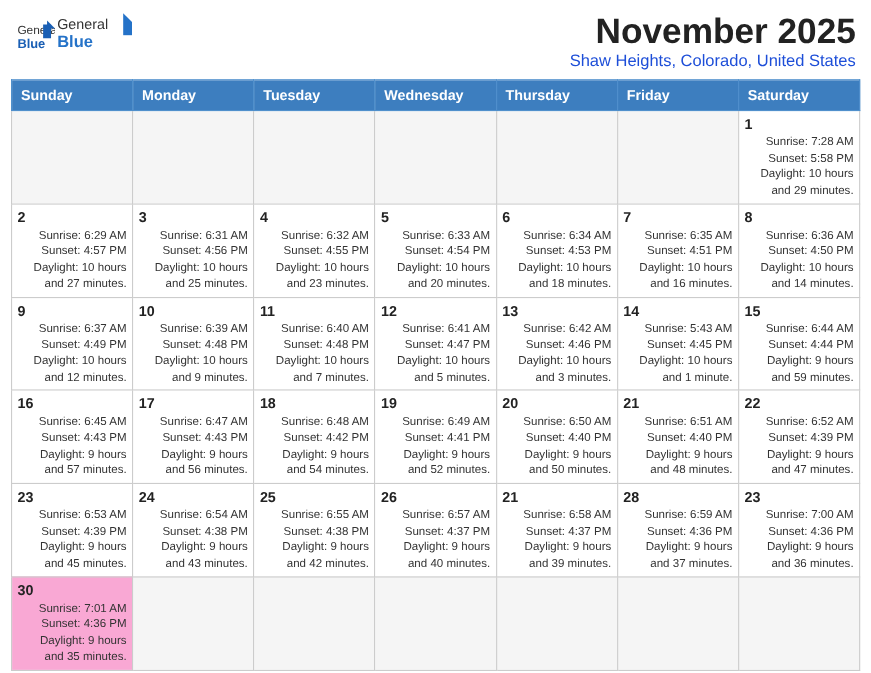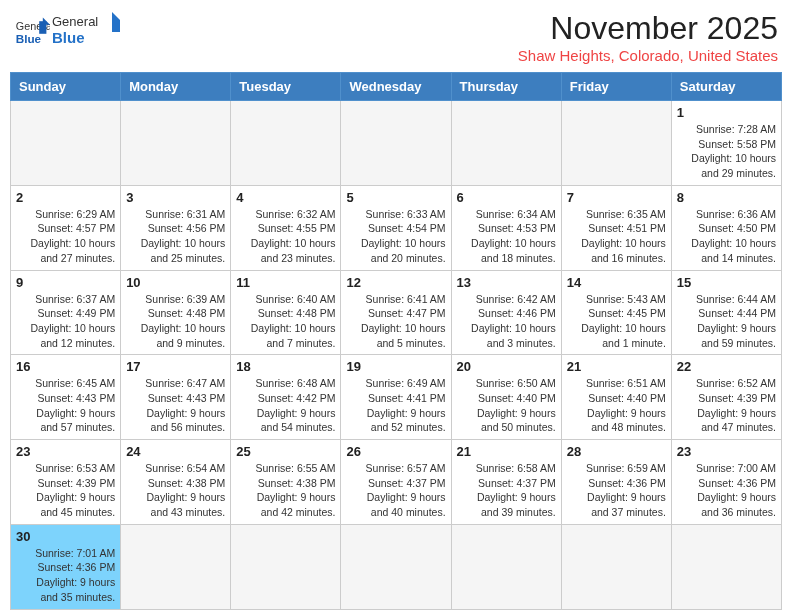--- a/index.html
+++ b/index.html
@@ -24,26 +24,26 @@
     }
     .logo-icon {
       width: 36px;
       height: 36px;
     }
     .title-area {
       text-align: right;
     }
     .month-title {
       font-size: 32px;
-      font-weight: normal;
+      font-weight: bold;
       color: #222;
     }
     .location-title {
       font-size: 15px;
-      color: #ef4444;
+      color: #1d4ed8;
     }
     .calendar {
       width: 100%;
       border-collapse: collapse;
       border: 1px solid #ccc;
     }
     .calendar th {
       background-color: #3d7ebf;
       color: #fff;
       text-align: left;
@@ -76,21 +76,21 @@
     .day-info {
       font-size: 10.5px;
       line-height: 1.4;
       color: #333;
       text-align: right;
     }
     .last-row td {
       background: #f5f5f5;
     }
     .last-row td.has-data {
-      background: #7dd3fc;
+      background: #f9a8d4;
     }
   </style>
 </head>
 <body>
 
 <div class="header-area">
   <div class="logo">
     <svg class="logo-icon" viewBox="0 0 40 40">
       <text x="2" y="18" font-size="12" fill="#333" font-family="Arial">General</text>
       <text x="2" y="32" font-size="13" fill="#1a5fb4" font-weight="bold" font-family="Arial">Blue</text>

